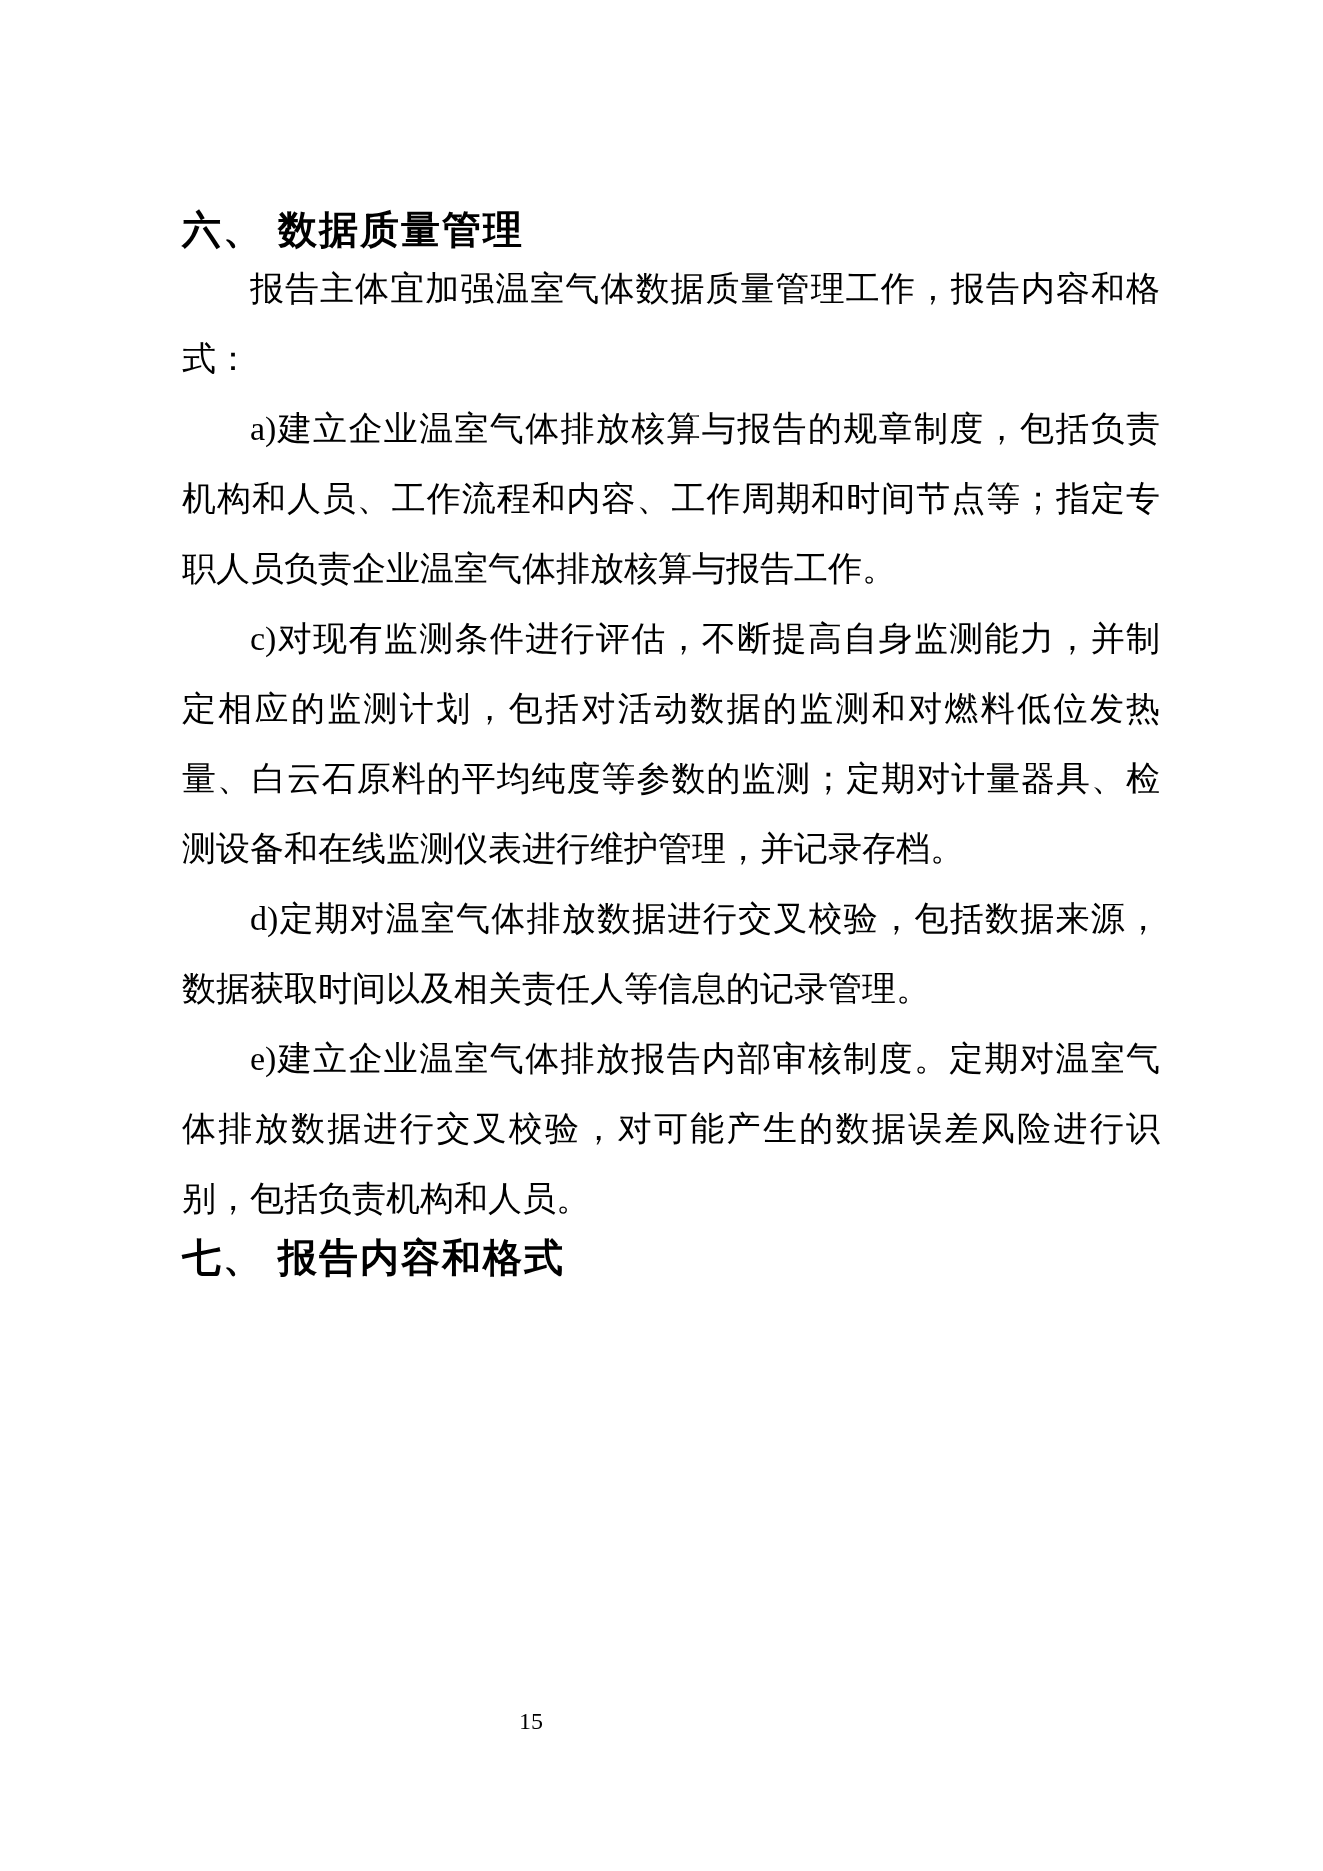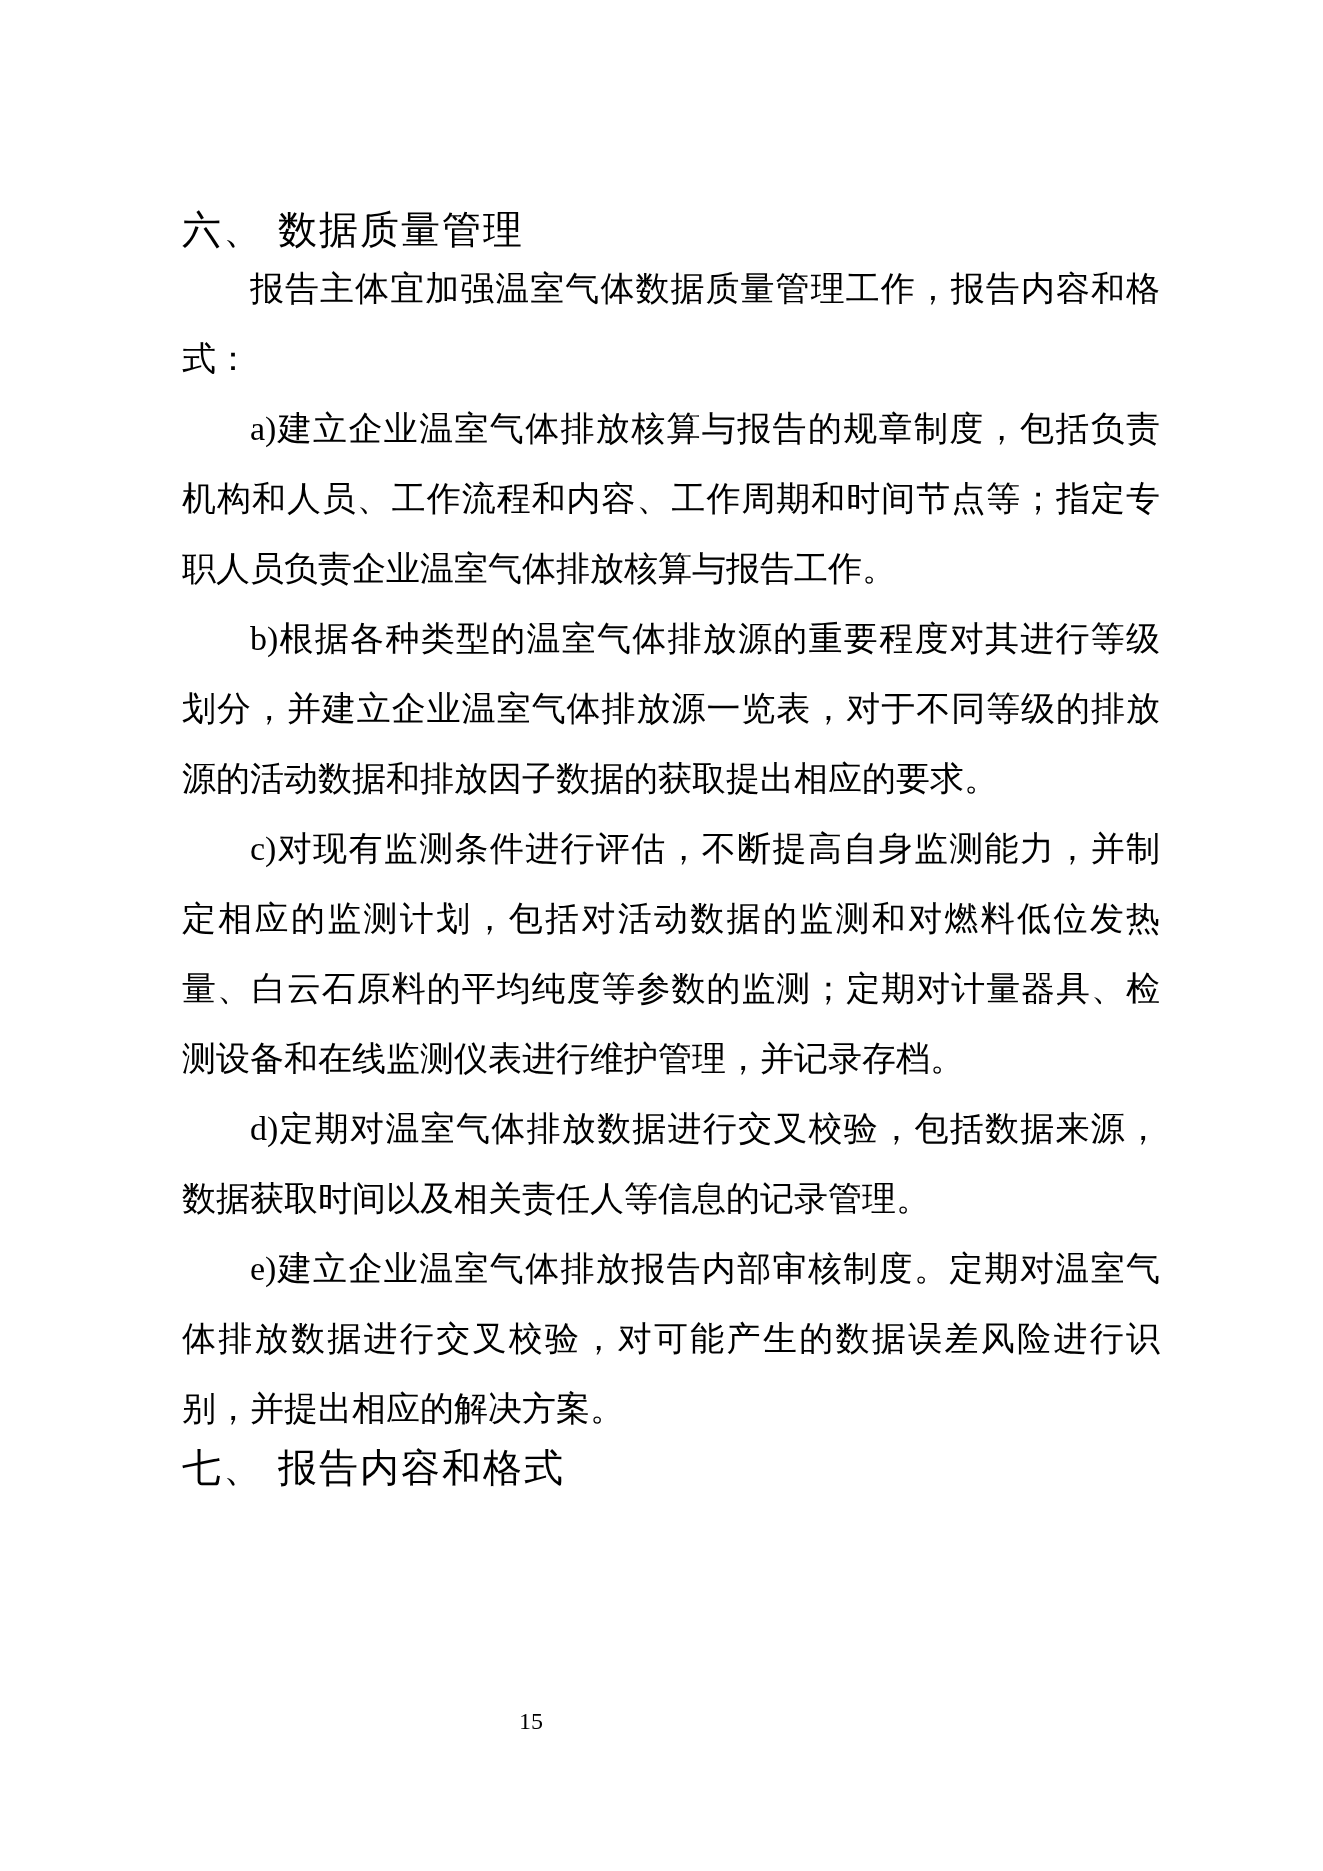--- a/index.html
+++ b/index.html
@@ -17,21 +17,21 @@
   .content {
     position: absolute;
     left: 182px;
     top: 0;
     width: 978px;
   }
 
   .sec-heading {
     margin: 0;
     font-family: "Liberation Sans", sans-serif;
-    font-weight: normal;
+    font-weight: bold;
     font-size: 39px;
     line-height: 48px;
     letter-spacing: 2px;
     color: #000000;
     white-space: nowrap;
   }
 
   .heading-first { padding-top: 206px; }
 
   .h-num { margin-right: 14px; }
@@ -66,24 +66,23 @@
 </head>
 <body>
 
 <div class="page">
   <div class="content">
 
     <h1 class="sec-heading heading-first"><span class="h-num">六、</span><span class="h-title">数据质量管理</span></h1>
 
     <p class="body-para first-para">报告主体宜加强温室气体数据质量管理工作，报告内容和格式：</p>
     <p class="body-para">a)建立企业温室气体排放核算与报告的规章制度，包括负责机构和人员、工作流程和内容、工作周期和时间节点等；指定专职人员负责企业温室气体排放核算与报告工作。</p>
-    <p class="body-para">b)根据各种类型的温室气体排放源的重要程度对其进行等级划分，并建立企业温室气体排放源一览表，对于不同等级的排放源的活动数据和排放因子数据的获取提出相应的要求。</p>
     <p class="body-para">c)对现有监测条件进行评估，不断提高自身监测能力，并制定相应的监测计划，包括对活动数据的监测和对燃料低位发热量、白云石原料的平均纯度等参数的监测；定期对计量器具、检测设备和在线监测仪表进行维护管理，并记录存档。</p>
     <p class="body-para">d)定期对温室气体排放数据进行交叉校验，包括数据来源，数据获取时间以及相关责任人等信息的记录管理。</p>
-    <p class="body-para">e)建立企业温室气体排放报告内部审核制度。定期对温室气体排放数据进行交叉校验，对可能产生的数据误差风险进行识别，并提出相应的解决方案。</p>
+    <p class="body-para">e)建立企业温室气体排放报告内部审核制度。定期对温室气体排放数据进行交叉校验，对可能产生的数据误差风险进行识别，包括负责机构和人员。</p>
 
     <h1 class="sec-heading"><span class="h-num">七、</span><span class="h-title">报告内容和格式</span></h1>
 
 
   </div>
 
   <div class="page-number">15</div>
 </div>
 
 </body></html>

